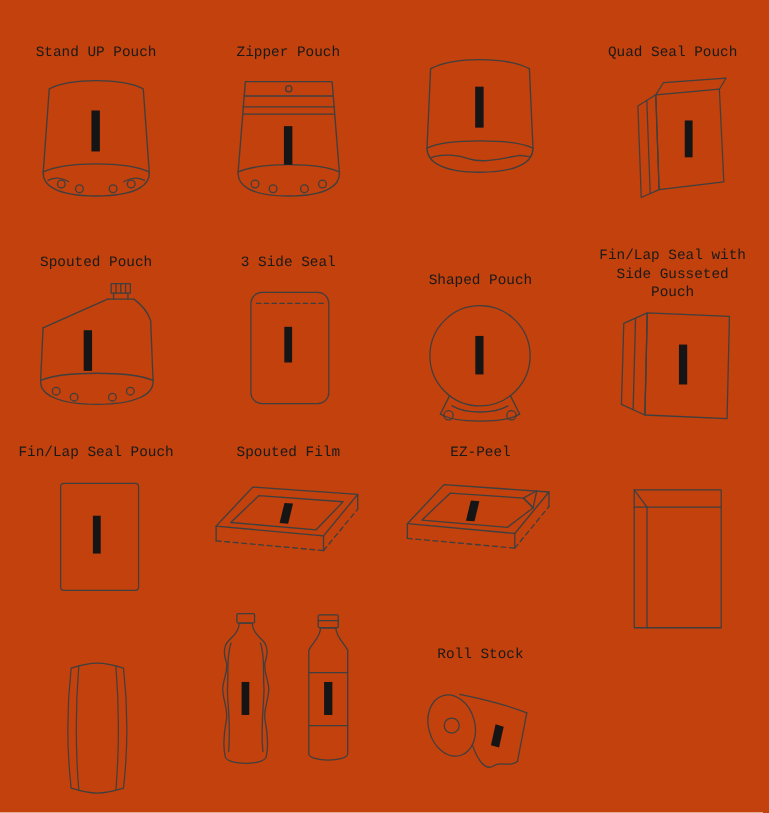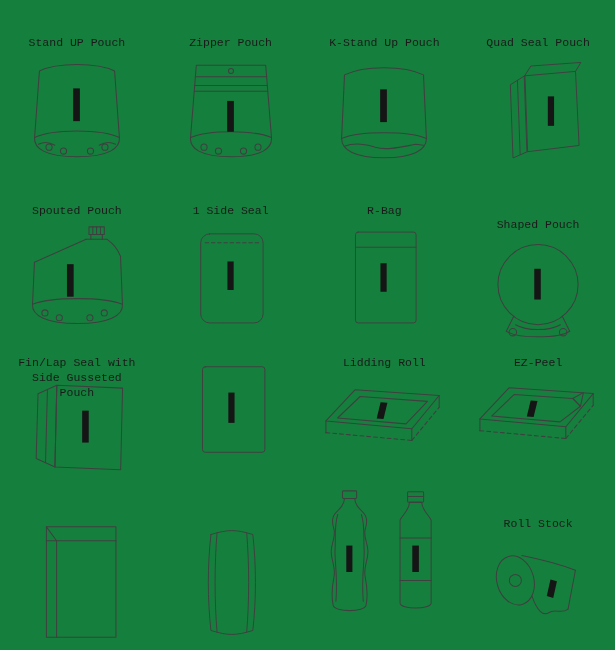--- a/index.html
+++ b/index.html
@@ -1,18 +1,18 @@
 <!DOCTYPE html>
 <html><head>
 <meta charset="utf-8">
 <style>
   * { box-sizing: border-box; }
   html,body { margin:0; padding:0; background:#fff; }
   .page {
-    width:615px; height:650px; background:#15803d; overflow:hidden;
+    width:615px; height:650px; background:#c2410c; overflow:hidden;
     font-family:"Liberation Mono","DejaVu Sans Mono",monospace; color:#1a1a1a;
   }
   .grid {
     display:grid; width:100%; height:100%;
     grid-template-columns:repeat(4,1fr);
     grid-template-rows:192px 158px 135px 165px;
   }
   .cell { display:flex; flex-direction:column; align-items:center; text-align:center; overflow:visible; }
   .label { font-size:11.5px; line-height:1.3; margin-bottom:5px; min-height:0; }
   .label.narrow { max-width:128px; }
@@ -62,21 +62,20 @@
         <path d="M13,84 C32,76 78,76 97,84"></path>
         <circle cx="27" cy="94" r="3.2"></circle>
           <circle cx="42" cy="98" r="3.2"></circle>
         <circle cx="68" cy="98" r="3.2"></circle>
           <circle cx="83" cy="94" r="3.2"></circle>
         <rect class="bar" x="51" y="46" width="7" height="32"></rect>
       </svg>
     </div>
 
     <div class="cell r1">
-      <div class="label">K-Stand Up Pouch</div>
       <svg class="art" width="106" height="112" viewBox="0 0 110 115">
         <path d="M14,19 C34,9 76,9 96,19 L99,85 C99,97 85,105 55,105 C25,105 11,97 11,85 Z"></path>
         <path d="M11,85 C28,77 82,77 99,85"></path>
         <path d="M14,93 C24,89 38,91 46,94 C58,98 76,93 88,91 L96,92"></path>
         <rect class="bar" x="51" y="34" width="7" height="34"></rect>
       </svg>
     </div>
 
     <div class="cell r1">
       <div class="label">Quad Seal Pouch</div>
@@ -107,36 +106,28 @@
         <path d="M11,84 C30,76 86,76 105,84"></path>
         <circle cx="24" cy="93" r="3.2"></circle>
           <circle cx="39" cy="98" r="3.2"></circle>
         <circle cx="71" cy="98" r="3.2"></circle>
           <circle cx="86" cy="93" r="3.2"></circle>
         <rect class="bar" x="47" y="42" width="7" height="34"></rect>
       </svg>
     </div>
 
     <div class="cell r2">
-      <div class="label">1 Side Seal</div>
+      <div class="label">3 Side Seal</div>
       <svg class="art" width="98" height="107" viewBox="0 0 110 120">
         <rect x="21" y="11" width="70" height="100" rx="10"></rect>
         <path class="dash" d="M26,21 L86,21"></path>
         <rect class="bar" x="51" y="42" width="7" height="32"></rect>
       </svg>
     </div>
 
-    <div class="cell r2">
-      <div class="label">R-Bag</div>
-      <svg class="art" width="98" height="107" viewBox="0 0 110 120">
-        <rect x="23" y="9" width="68" height="102" rx="3"></rect>
-        <path d="M23,26 L91,26"></path>
-        <rect class="bar" x="51" y="44" width="7" height="32"></rect>
-      </svg>
-    </div>
 
     <div class="cell r2 r2-low">
       <div class="label">Shaped Pouch</div>
       <svg class="art" width="112" height="110" viewBox="0 0 120 118">
         <circle cx="60" cy="50" r="43"></circle>
         <path d="M34,84 L26,100"></path>
         <path d="M86,84 L94,100"></path>
         <path d="M26,100 C38,108 82,108 94,100"></path>
         <path d="M36,93 C48,100 72,100 84,93"></path>
         <circle cx="33" cy="101" r="4"></circle>
@@ -149,28 +140,29 @@
       <div class="label narrow">Fin/Lap Seal with Side Gusseted Pouch</div>
       <svg class="art" width="108" height="113" viewBox="0 0 115 120">
         <path d="M36,14 L106,17 L104,104 L34,101 Z"></path>
         <path d="M36,14 L16,23 L14,92 L34,101 Z"></path>
         <path d="M26,19 L24,96"></path>
         <rect class="bar" x="63" y="41" width="7" height="34"></rect>
       </svg>
     </div>
 
     <div class="cell r3">
+      <div class="label">Fin/Lap Seal Pouch</div>
       <svg class="art" width="98" height="107" viewBox="0 0 110 120">
         <rect x="23" y="12" width="70" height="96" rx="3"></rect>
         <rect class="bar" x="52" y="41" width="7" height="34"></rect>
       </svg>
     </div>
 
     <div class="cell r3">
-      <div class="label">Lidding Roll</div>
+      <div class="label">Spouted Film</div>
       <svg class="art" width="132" height="83" viewBox="0 0 135 85">
         <path d="M8,46 L38,14 L124,20 L96,54 Z"></path>
         <path d="M20,43 L43,21 L112,26 L90,49 Z"></path>
         <path class="bar" d="M64,27 L71,27.5 L67,44 L60,43.5 Z"></path>
         <path d="M8,46 L8,58"></path>
         <path d="M96,54 L96,66"></path>
         <path d="M124,20 L124,32"></path>
         <path class="dash" d="M8,58 L96,66"></path>
         <path class="dash" d="M96,66 L124,32"></path>
       </svg>

